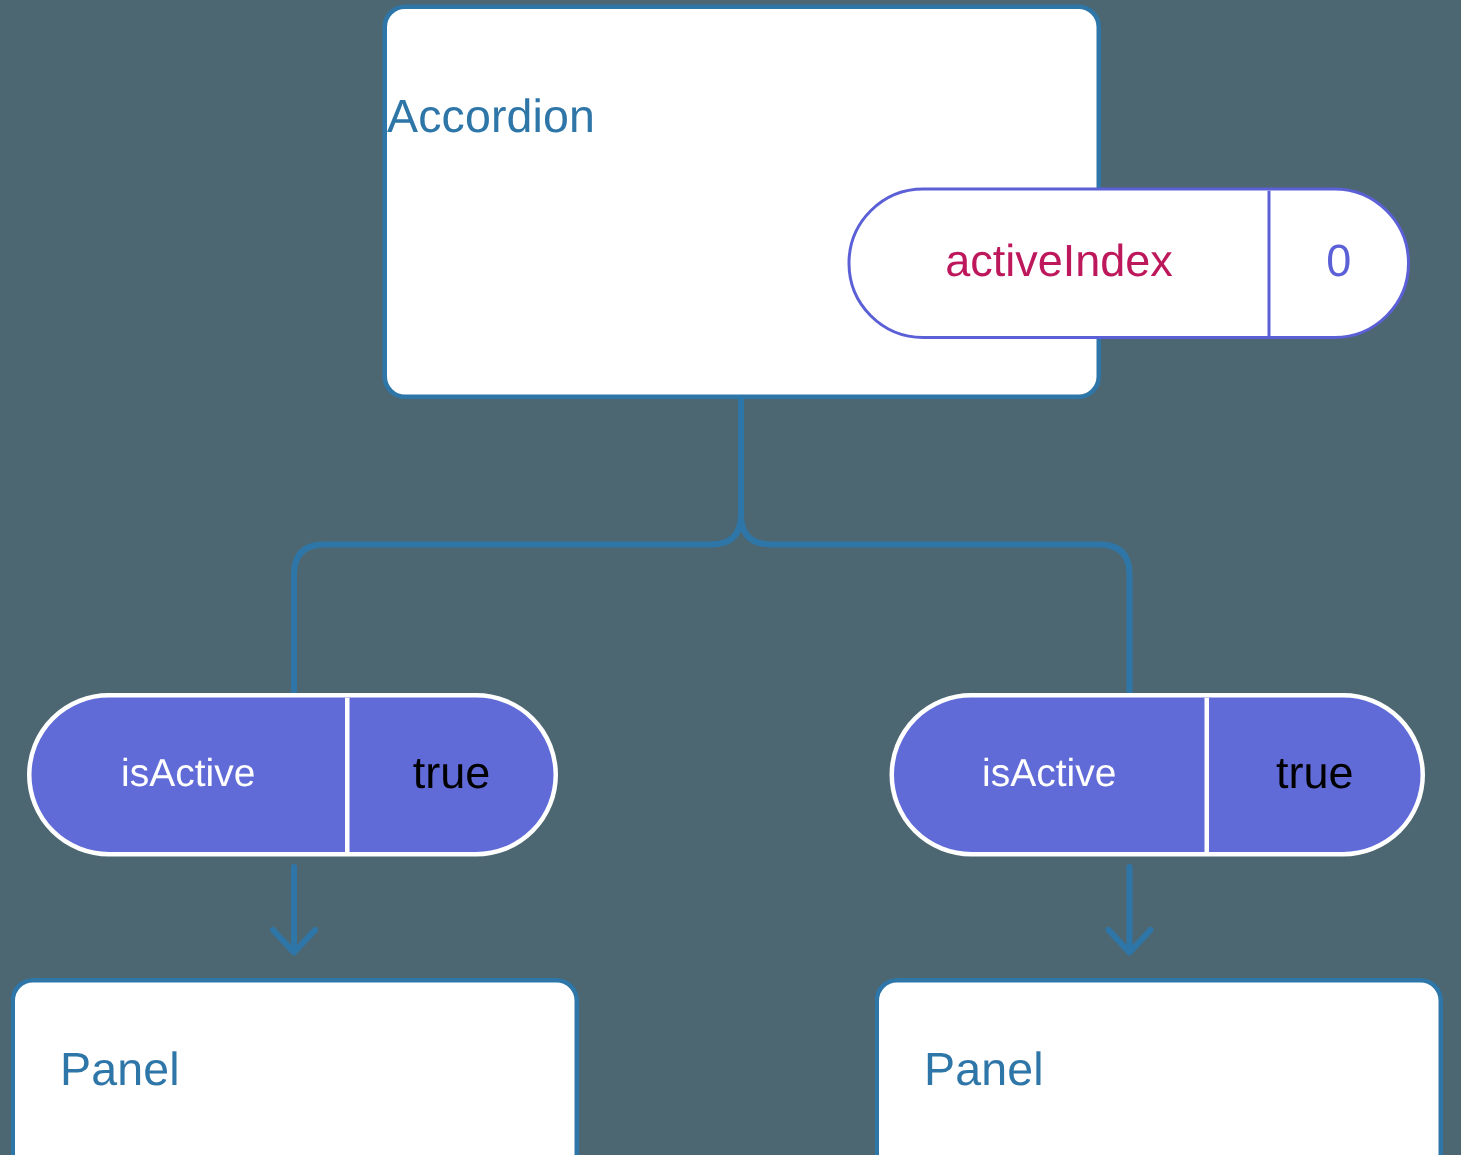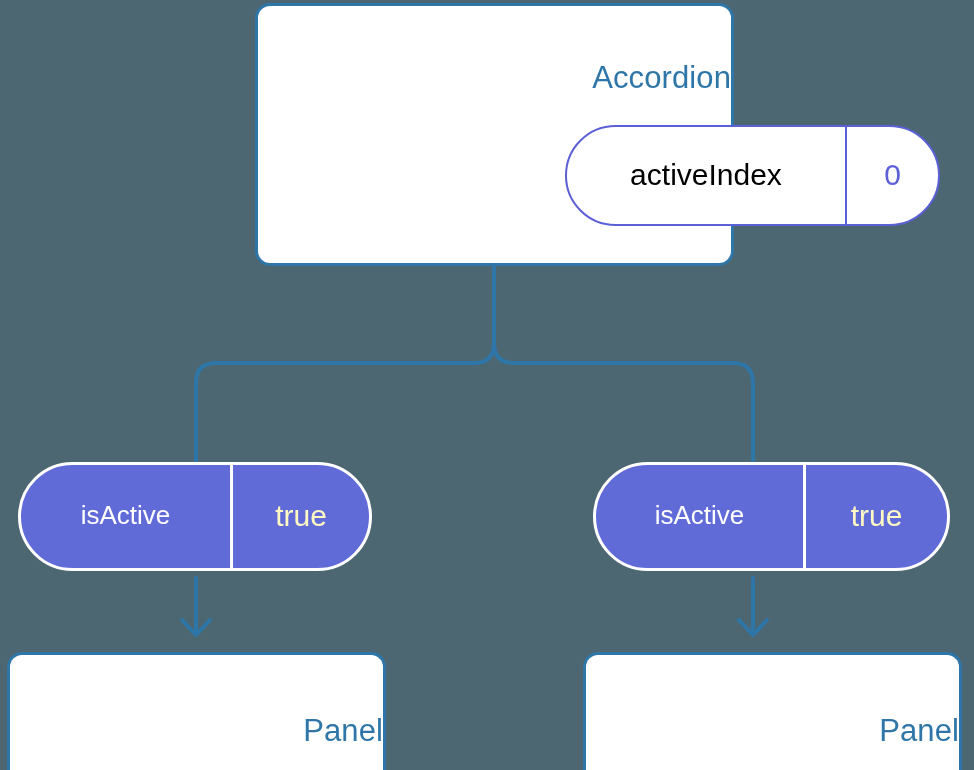--- a/index.html
+++ b/index.html
@@ -39,21 +39,21 @@
   #accordion-card {
     left: 255px;
     top: 3px;
     width: 479px;
     height: 263px;
   }
   .card-title {
     position: absolute;
     left: 0;
     right: 0;
-    text-align: right;
+    text-align: left;
     color: #2e76a8;
     font-size: 31px;
     font-weight: 400;
     letter-spacing: 0.1px;
     line-height: 1;
   }
   #accordion-title {
     top: 56px;
   }
 
@@ -72,21 +72,21 @@
     left: 307px;
     top: 119px;
     width: 375px;
     height: 101px;
   }
   .state-pill-outline .pill-key {
     flex: 0 0 278px;
     display: flex;
     align-items: center;
     justify-content: center;
-    color: #000000;
+    color: #be185d;
     font-size: 30px;
     border-right: 2px solid #5b60d6;
     padding-bottom: 2px;
   }
   .state-pill-outline .pill-value {
     flex: 1 1 auto;
     display: flex;
     align-items: center;
     justify-content: center;
     color: #5b60d6;
@@ -124,21 +124,21 @@
     color: #ffffff;
     font-size: 26px;
     border-right: 3px solid #ffffff;
     padding-bottom: 2px;
   }
   .prop-pill .pill-value {
     flex: 1 1 auto;
     display: flex;
     align-items: center;
     justify-content: center;
-    color: #fef9c3;
+    color: #000000;
     font-size: 30px;
     padding-bottom: 2px;
   }
   #is-active-pill-left .pill-key  { flex: 0 0 209px; }
   #is-active-pill-right .pill-key { flex: 0 0 207px; }
 
   
   #panel-card-left {
     left: 7px;
     top: 652px;
@@ -152,21 +152,22 @@
     left: 583px;
     top: 652px;
     width: 379px;
     height: 118px;
     border-bottom: none;
     border-bottom-left-radius: 0;
     border-bottom-right-radius: 0;
   }
   #panel-title-left,
   #panel-title-right {
-    top: 60px;
+    top: 42px;
+    margin-left: 30px;
   }
 </style>
 </head>
 <body>
 
 <div id="canvas">
 
   <svg id="connectors" viewBox="0 0 974 770" width="974" height="770" fill="none" xmlns="http://www.w3.org/2000/svg">
 
     <path d="M494,264 L494,343 Q494,363 474,363 L216,363 Q196,363 196,383 L196,462" stroke="#2e76a8" stroke-width="4" fill="none" stroke-linecap="round" stroke-linejoin="round"></path>

